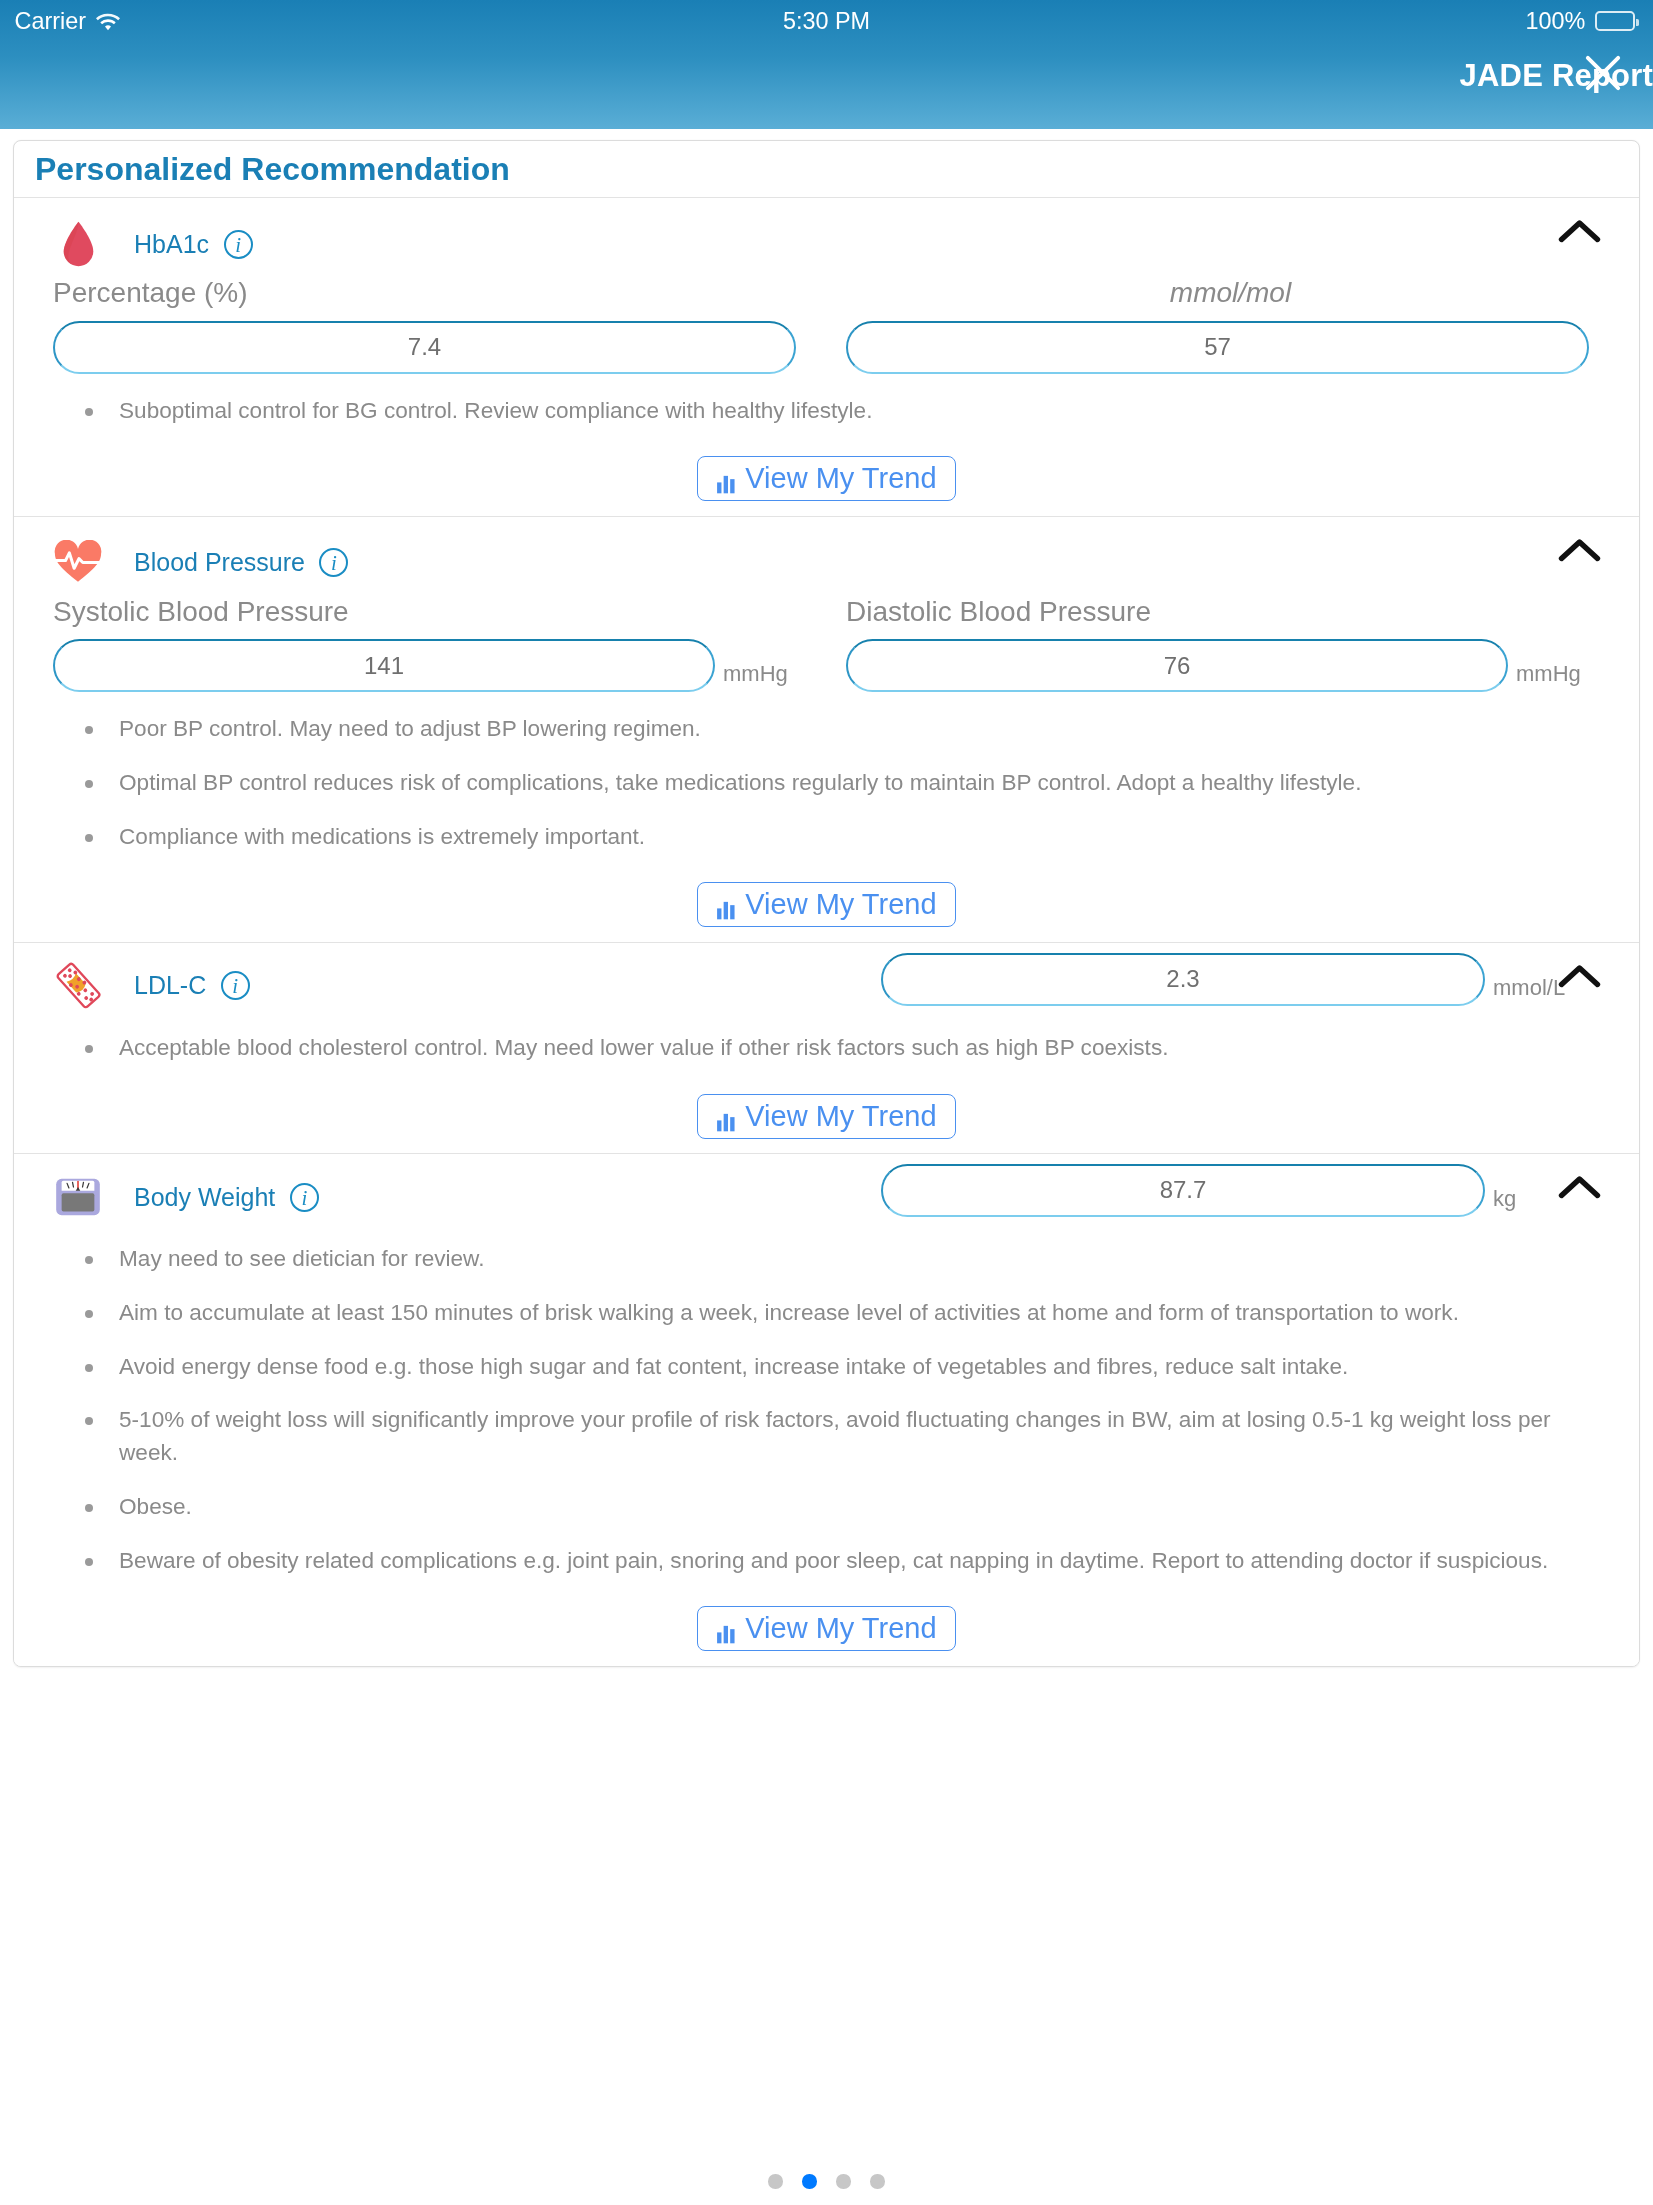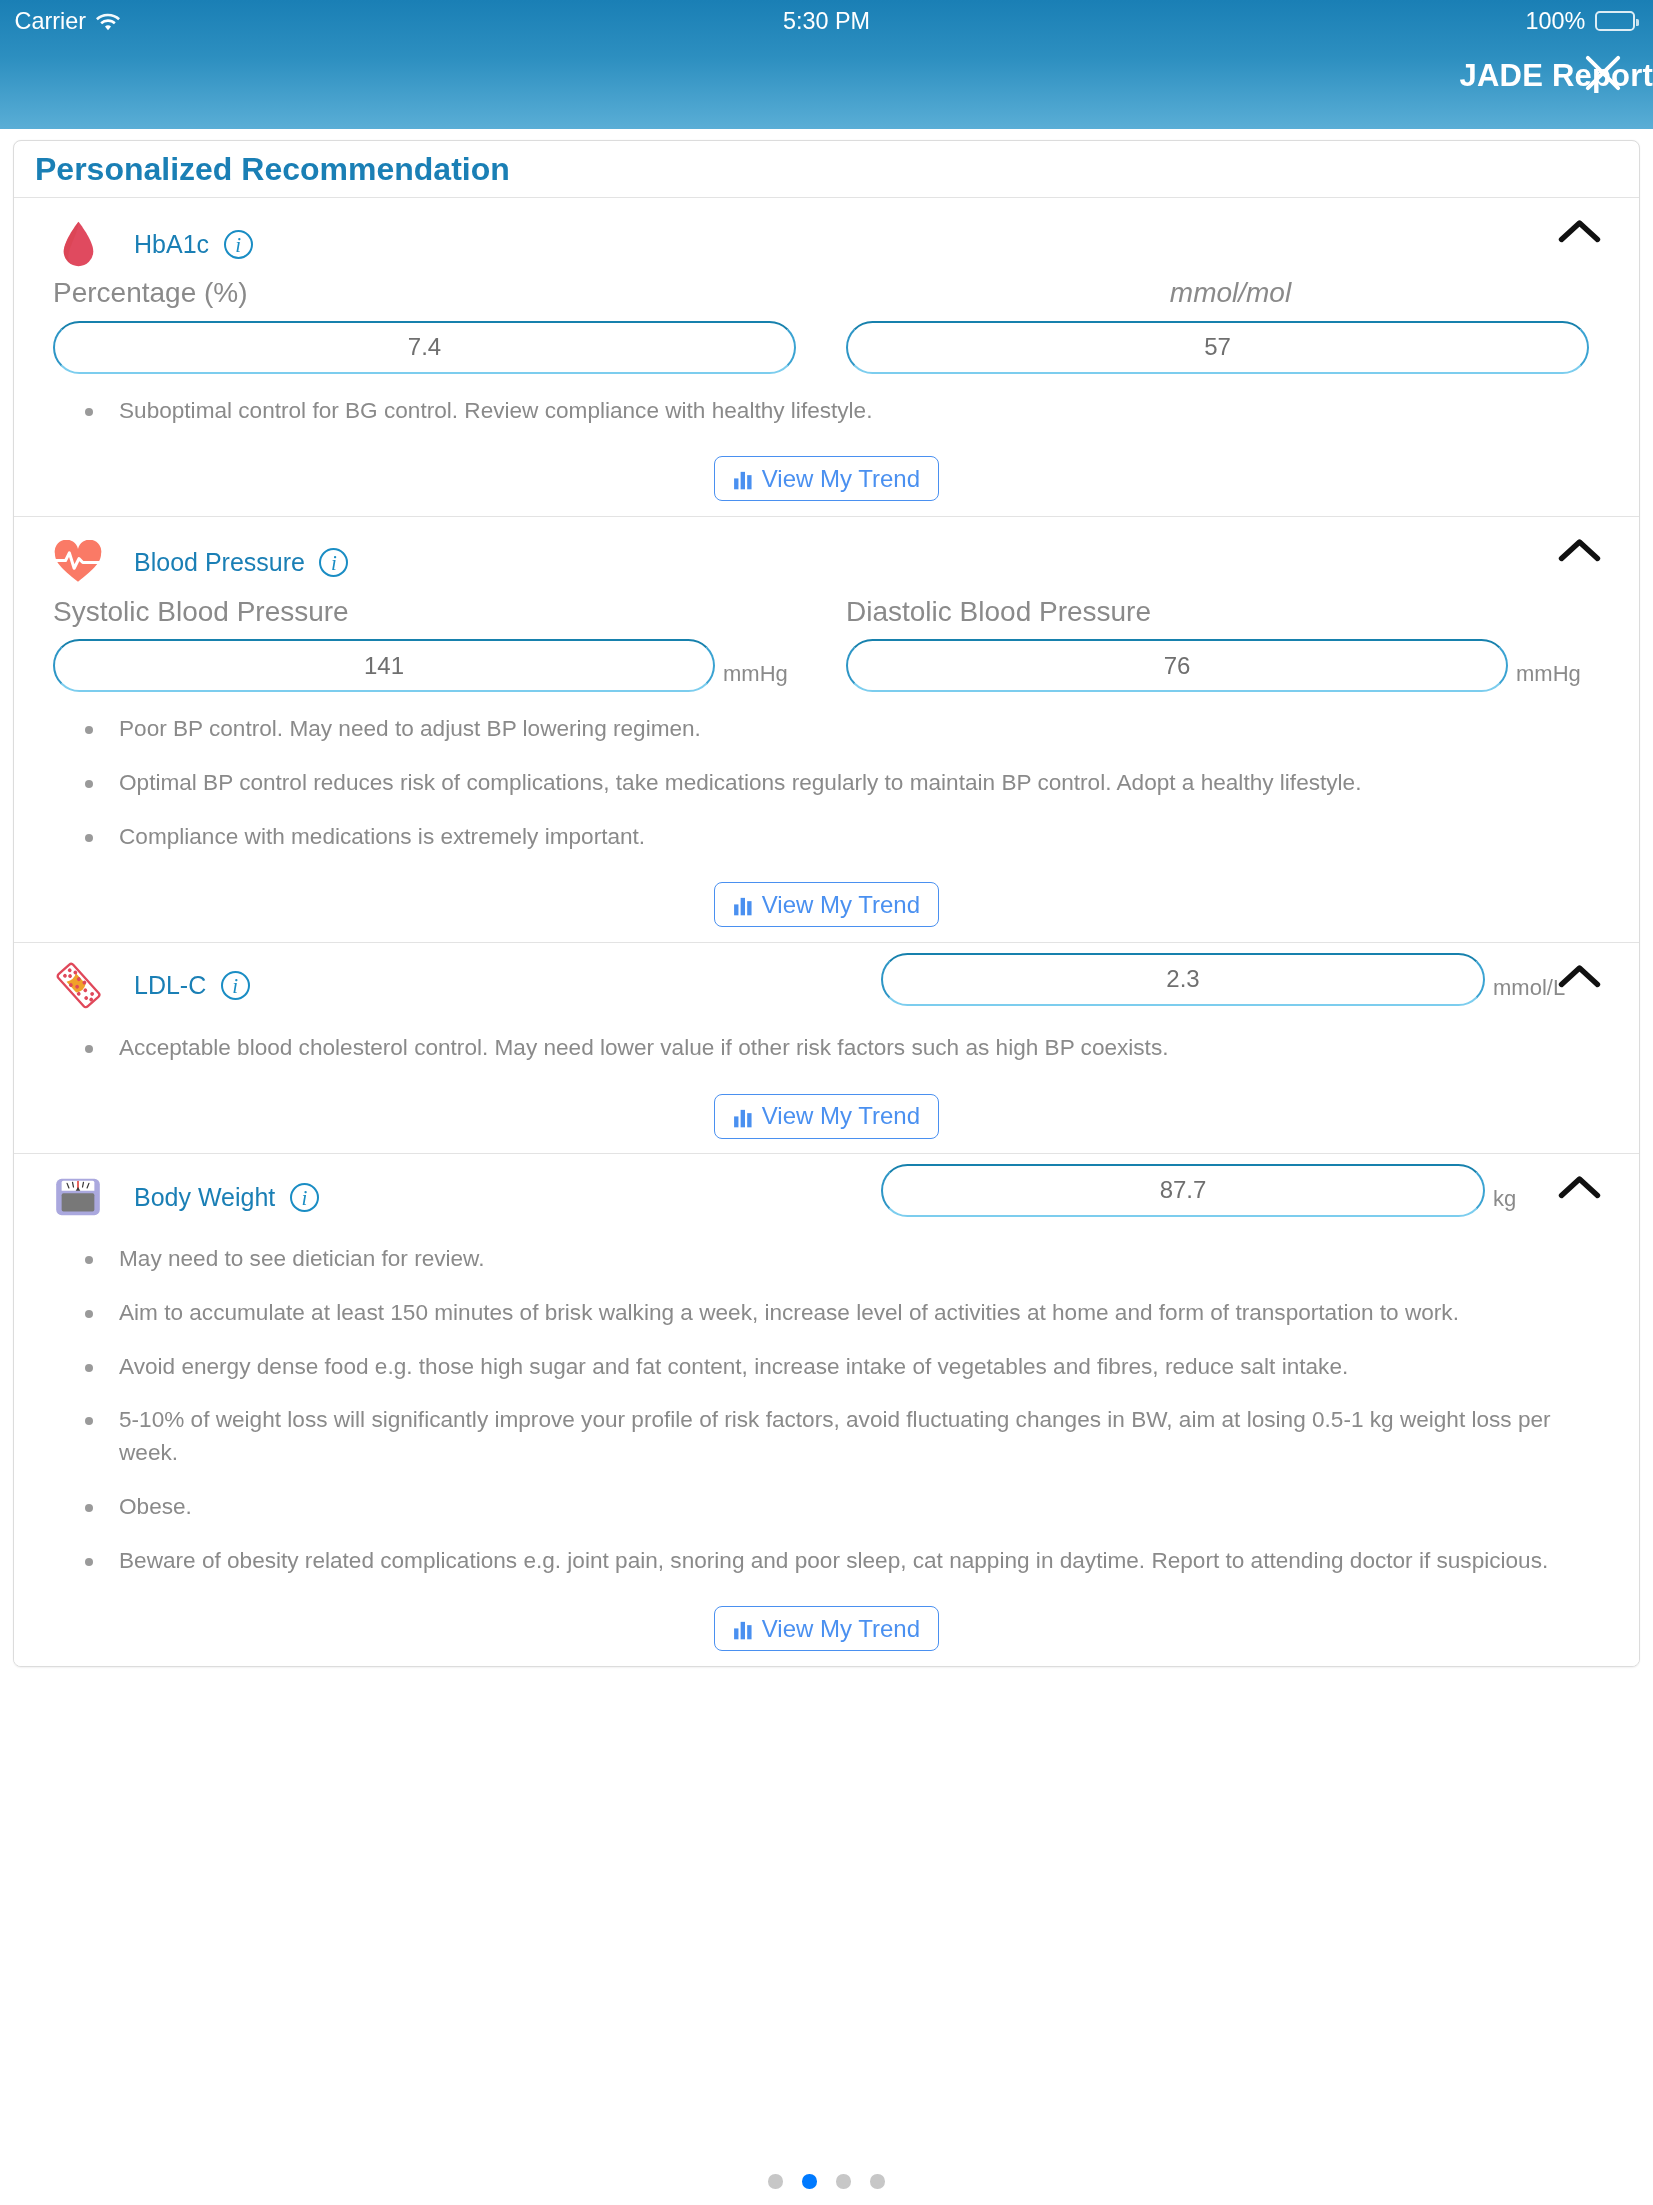--- a/index.html
+++ b/index.html
@@ -247,21 +247,21 @@
   }
   .trend-btn {
     display: flex;
     align-items: center;
     gap: 4.8px;
     height: 45px;
     padding: 0 18px;
     border: 1.6px solid #4a90f0;
     border-radius: 8px;
     color: #4a90f0;
-    font-size: 24px;
+    font-size: 29px;
     background: #ffffff;
     cursor: pointer;
   }
   .bar-icon { display: inline-block; width: 24px; height: 21px; }
 
   
   .dots {
     position: absolute;
     bottom: 27.4px;
     left: 0; right: 0;

